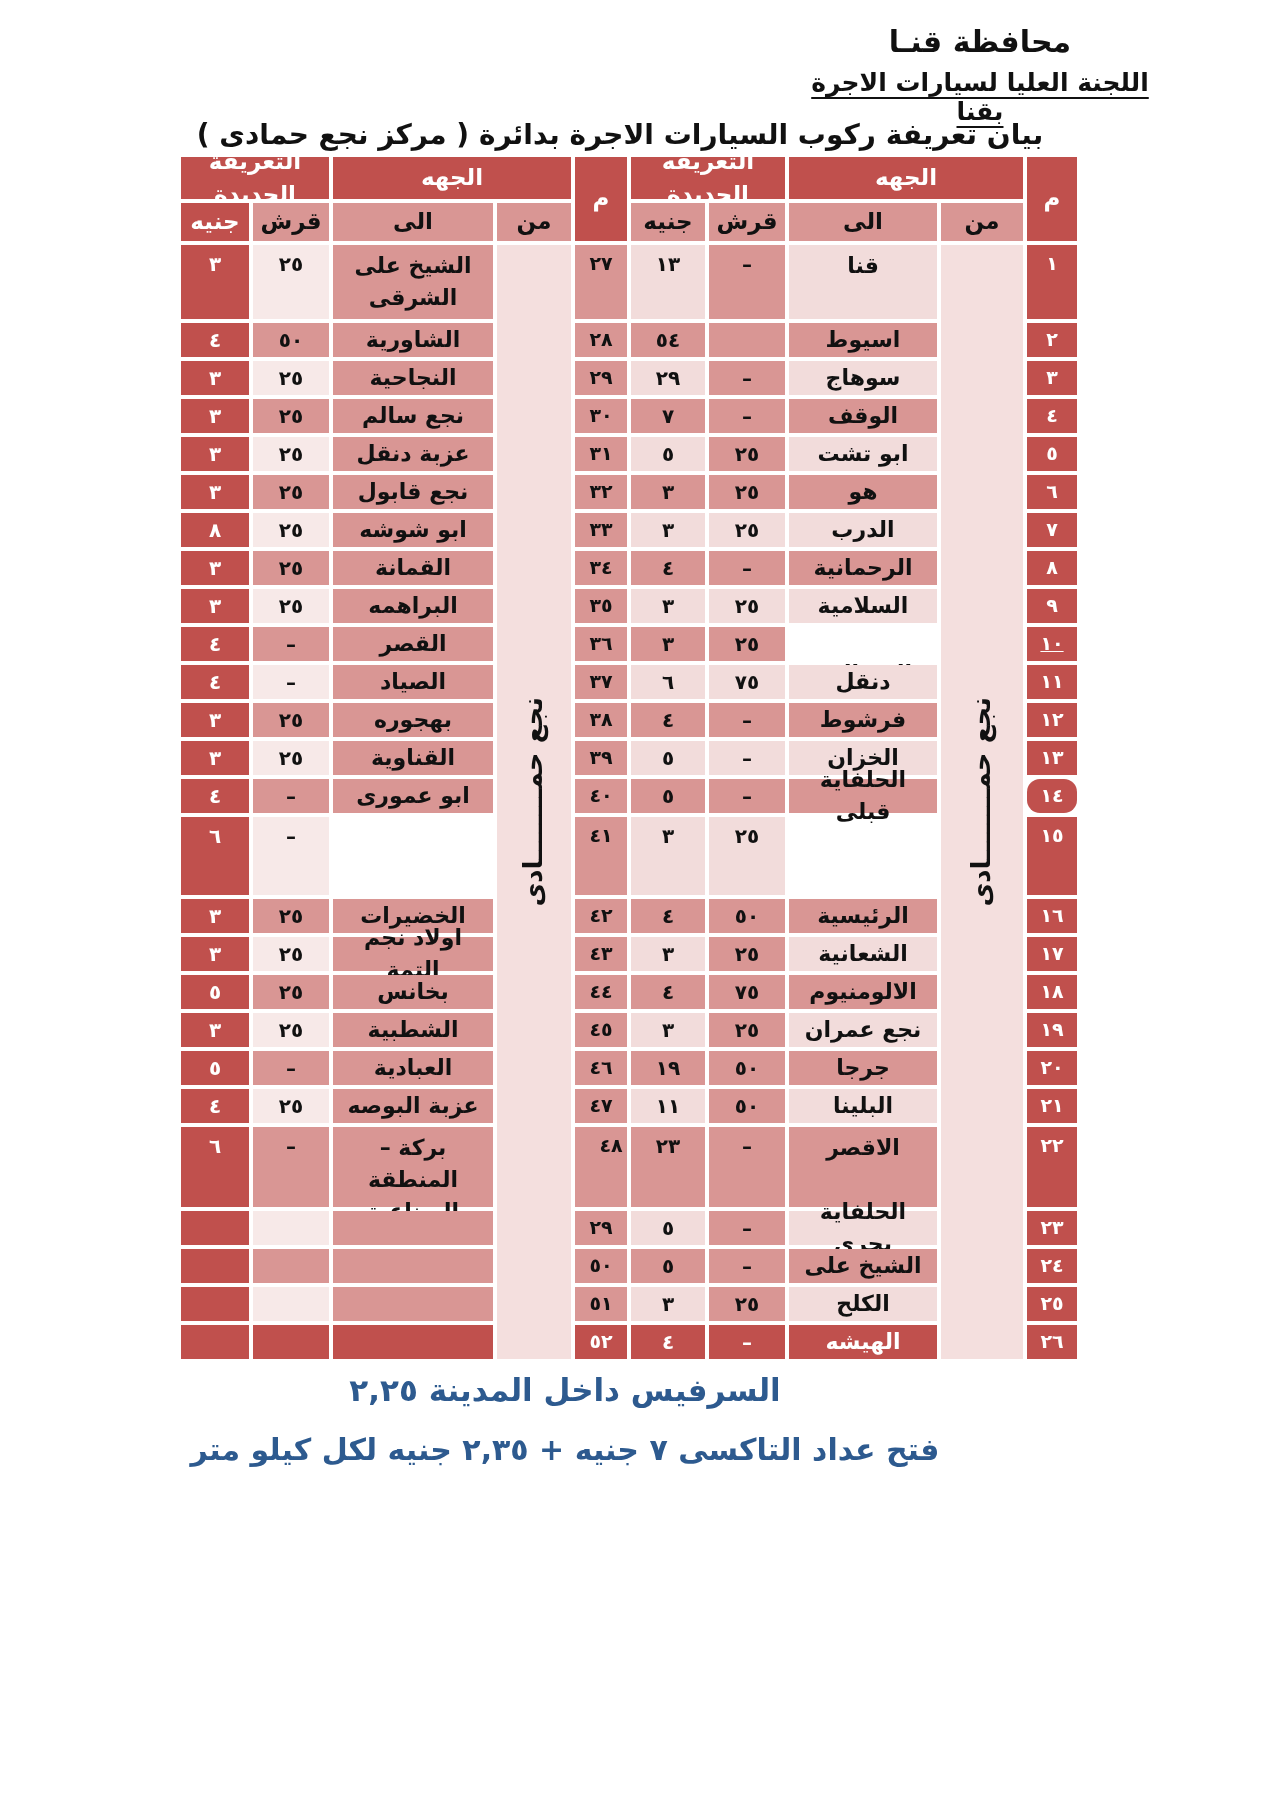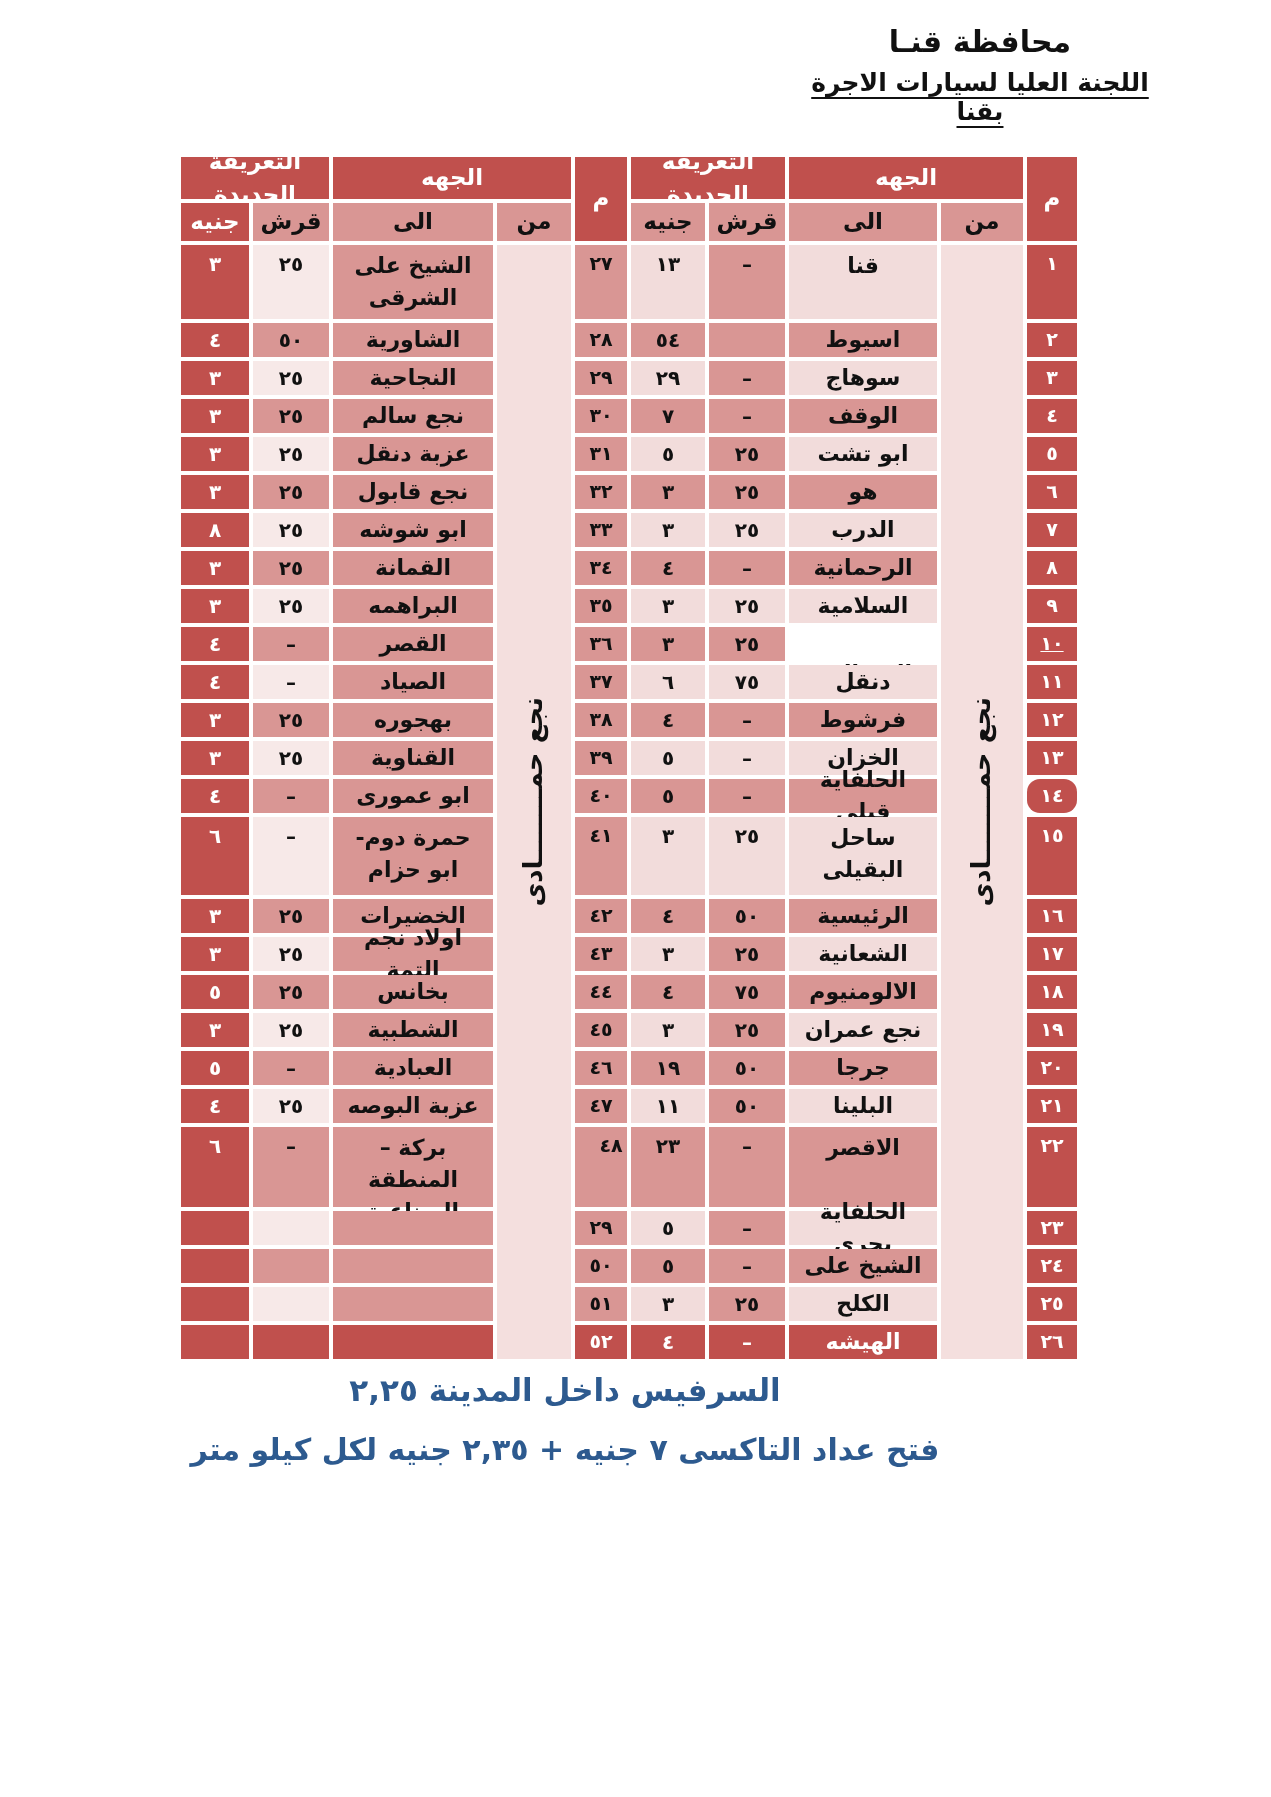--- a/index.html
+++ b/index.html
@@ -33,20 +33,21 @@
            font-size:31px;font-weight:bold;color:#2D5A8F;}
   .footer2{position:absolute;top:1432px;left:170px;width:790px;text-align:center;
            font-size:30px;font-weight:bold;color:#2D5A8F;}
 </style>
 </head>
 <body>
 
 <div class="page">
   <div class="title1">محافظة قنـا</div>
   <div class="title2">اللجنة العليا لسيارات الاجرة بقنا</div>
+  <div class="title3">بيان تعريفة ركوب السيارات الاجرة بدائرة ( مركز نجع حمادى )</div>
 
   <div class="grid" id="fare-table" style="grid-template-rows: 42px 38px 74px 34px 34px 34px 34px 34px 34px 34px 34px 34px 34px 34px 34px 34px 78px 34px 34px 34px 34px 34px 34px 80px 34px 34px 34px 34px;">
       <div class="c darkred hdr" style="grid-area: 1 / 1 / span 2;">م</div>
       <div class="c darkred hdr" style="grid-area: 1 / 2 / auto / span 2;">الجهه</div>
       <div class="c darkred hdr" style="grid-area: 1 / 4 / auto / span 2;">التعريفه الجديدة</div>
       <div class="c darkred hdr" style="grid-area: 1 / 6 / span 2;">م</div>
       <div class="c darkred hdr" style="grid-area: 1 / 7 / auto / span 2;">الجهه</div>
       <div class="c darkred hdr" style="grid-area: 1 / 9 / auto / span 2;">التعريفة الجديدة</div>
       <div class="c pink hdr" style="grid-area: 2 / 2;">من</div>
       <div class="c pink hdr" style="grid-area: 2 / 3;">الى</div>
@@ -168,25 +169,23 @@
       <div class="c darkred num" style="grid-area: 15 / 10;">٣</div>
       <div class="c darkred ser" style="grid-area: 16 / 1; border-radius: 13px;">١٤</div>
       <div class="c pink name" style="grid-area: 16 / 3;">الحلفاية قبلى</div>
       <div class="c pink num" style="grid-area: 16 / 4;">–</div>
       <div class="c pink num" style="grid-area: 16 / 5;">٥</div>
       <div class="c pink ser" style="grid-area: 16 / 6;">٤٠</div>
       <div class="c pink name" style="grid-area: 16 / 8;">ابو عمورى</div>
       <div class="c pink num" style="grid-area: 16 / 9;">–</div>
       <div class="c darkred num" style="grid-area: 16 / 10;">٤</div>
       <div class="c darkred ser top" style="grid-area: 17 / 1;">١٥</div>
-      <div class="c light name top" style="grid-area: 17 / 3;">ساحل البقيلى</div>
       <div class="c light num top" style="grid-area: 17 / 4;">٢٥</div>
       <div class="c light num top" style="grid-area: 17 / 5;">٣</div>
       <div class="c pink ser top" style="grid-area: 17 / 6;">٤١</div>
-      <div class="c pink name top" style="grid-area: 17 / 8;">حمرة دوم- ابو حزام</div>
       <div class="c xlight num top" style="grid-area: 17 / 9;">–</div>
       <div class="c darkred num top" style="grid-area: 17 / 10;">٦</div>
       <div class="c darkred ser" style="grid-area: 18 / 1;">١٦</div>
       <div class="c pink name" style="grid-area: 18 / 3;">الرئيسية</div>
       <div class="c pink num" style="grid-area: 18 / 4;">٥٠</div>
       <div class="c pink num" style="grid-area: 18 / 5;">٤</div>
       <div class="c pink ser" style="grid-area: 18 / 6;">٤٢</div>
       <div class="c pink name" style="grid-area: 18 / 8;">الخضيرات</div>
       <div class="c pink num" style="grid-area: 18 / 9;">٢٥</div>
       <div class="c darkred num" style="grid-area: 18 / 10;">٣</div>

